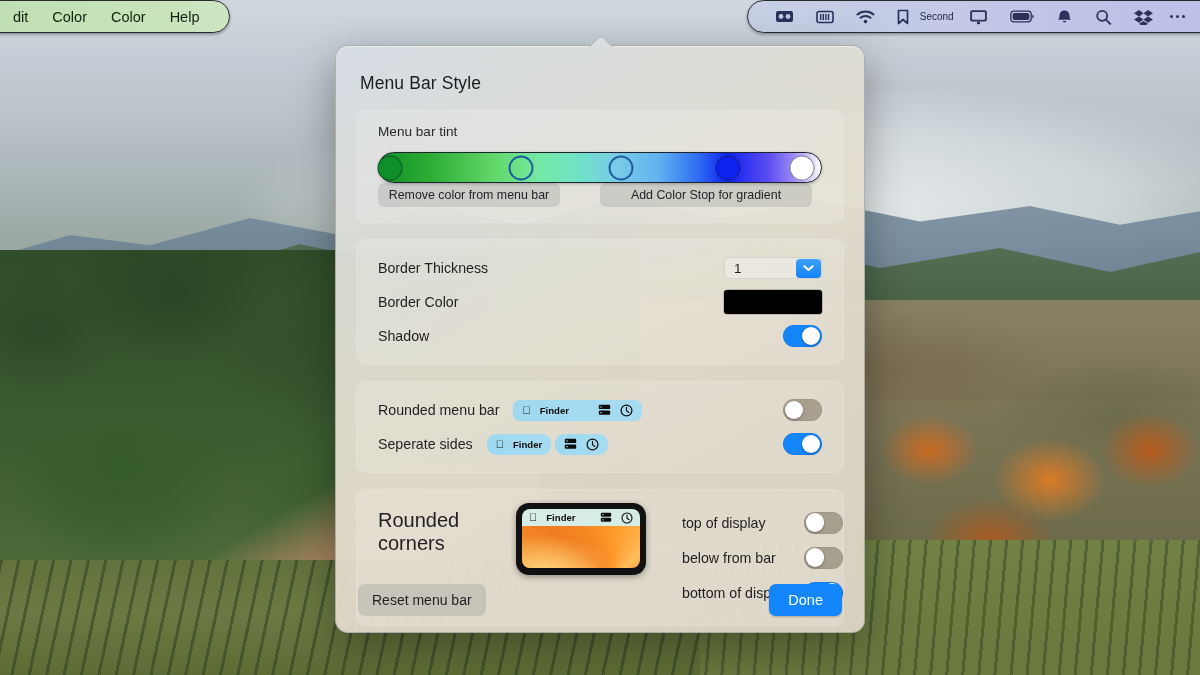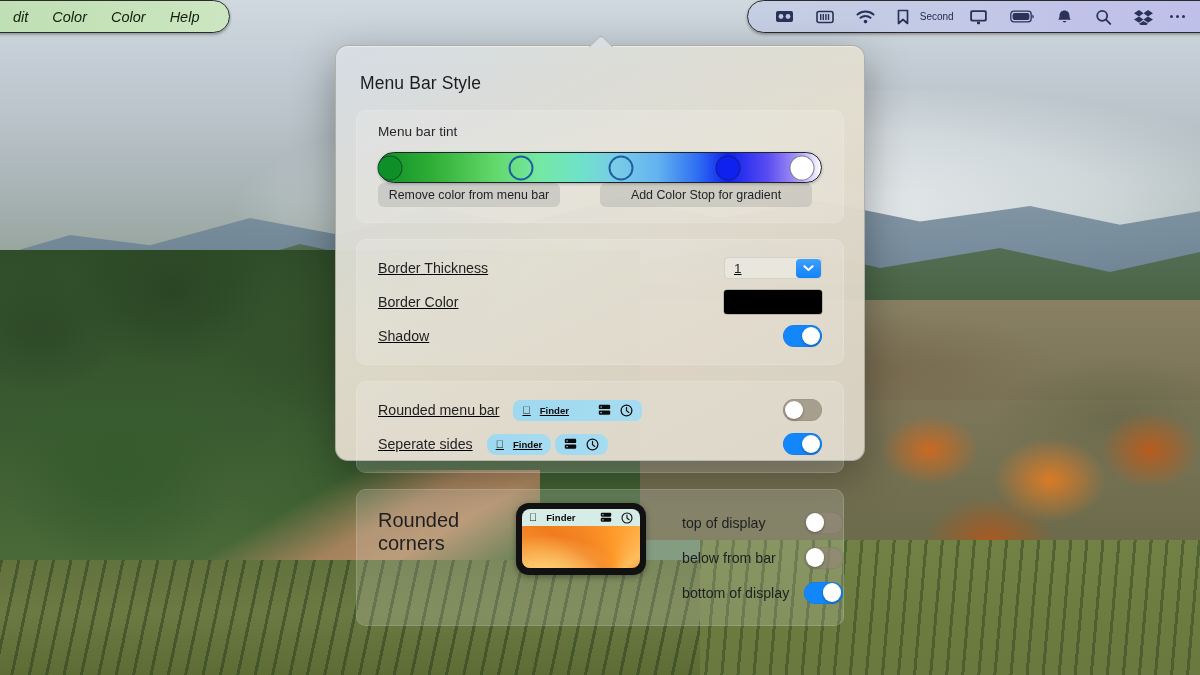--- a/index.html
+++ b/index.html
@@ -92,36 +92,36 @@
     left:-14px; padding:0 18px 0 14px;
     border-radius:0 17px 17px 0;
     background:linear-gradient(90deg,#bfdfb4 0%,#c6e3ba 60%,#cde6c2 100%);
   }
   .mb-right {
     right:-14px; padding:0 22px 0 16px;
     border-radius:17px 0 0 17px;
     background:linear-gradient(90deg,#c6d0e4 0%,#c3c9e6 45%,#c0c2e8 75%,#bfc0ea 100%);
   }
   .mb-item {
-    font-size:14.5px; color:#14200f; padding:0 12px; white-space:nowrap;font-style:italic;
+    font-size:14.5px; color:#14200f; padding:0 12px; white-space:nowrap;
   }
   .mb-right .mb-ico {
     display:flex; align-items:center; justify-content:center;
     padding:0 11px; color:#2b3158;
   }
   .mb-right .mb-text {
     font-size:10px; color:#242a4f; padding-right:4px; white-space:nowrap;
   }
   .mb-ico svg { display:block; }
   .dots { display:flex; gap:2.6px; padding:0 6px; }
   .dots i { width:3.4px; height:3.4px; border-radius:50%; background:#2b3158; display:block; }
 
   
   #popover {
-    position:absolute; left:335px; top:45px; width:530px; height:416px;
+    position:absolute; left:335px; top:45px; width:530px; height:588px;
     border-radius:13px; z-index:30;
     background:
       linear-gradient(152deg, rgba(214,221,228,.965) 0%, rgba(221,221,214,.965) 26%,
         rgba(226,221,206,.965) 48%, rgba(223,215,200,.965) 70%, rgba(219,212,198,.965) 100%);
     box-shadow:0 14px 44px rgba(0,0,0,.34), 0 1px 0 rgba(255,255,255,.5) inset;
     border:.5px solid rgba(120,120,115,.45);
     overflow:visible;
   }
   #pop-arrow {
     position:absolute; left:50%; top:-11px; transform:translateX(-50%);
@@ -170,21 +170,21 @@
   .pill-btn {
     background:rgba(150,152,150,.3);
     border-radius:6px; border:none;
     font-family:inherit; font-size:12.4px; color:#23232a;
     padding:5px 0; text-align:center; white-space:nowrap;
   }
   .pill-btn.w1 { width:182px; }
   .pill-btn.w2 { width:212px; margin-left:30px; }
 
   
-  .rows { padding:12px 22px;text-decoration:underline; }
+  .rows { padding:12px 22px; }
   .row { display:flex; align-items:center; height:34px; }
   .row-label { font-size:14.2px; color:#1f1f22; flex:0 0 auto; }
 
   
   .spacer { flex:1 1 auto; }
   .stepper {
     width:98px; height:22px; border-radius:5px;
     background:rgba(255,255,255,.3);
     box-shadow:0 0 0 .5px rgba(140,140,140,.45) inset;
     display:flex; align-items:center; position:relative;
@@ -529,13 +529,17 @@
         <div class="rc-row">
           <span class="rc-label">bottom of display</span>
           <div class="toggle on">
               <span class="knob"></span>
             </div>
         </div>
       </div>
     </div>
   </div>
 
+  <div id="pop-footer">
+    <button id="reset-btn">Reset menu bar</button>
+    <button id="done-btn">Done</button>
+  </div>
 </div>
 
 </body></html>

